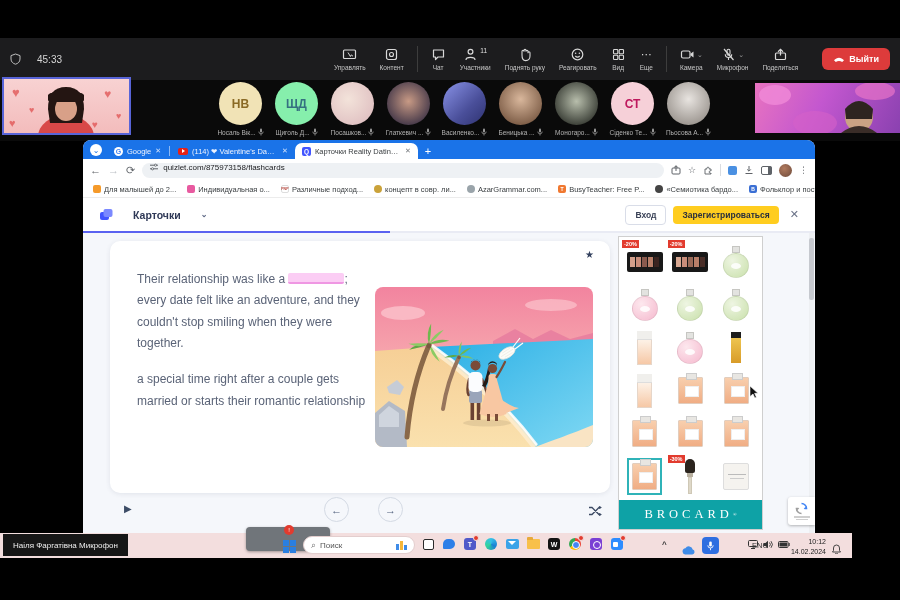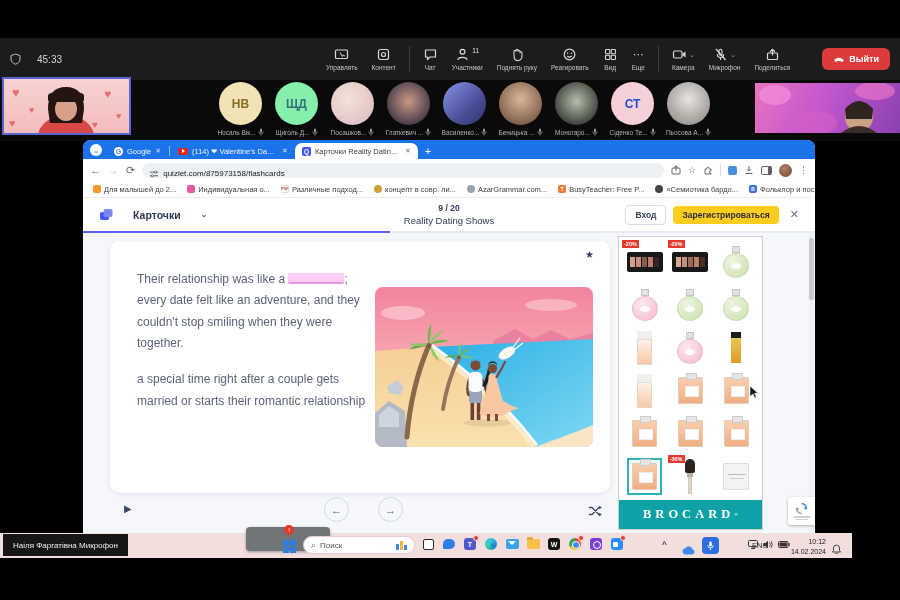--- a/index.html
+++ b/index.html
@@ -12,37 +12,37 @@
           display:flex;align-items:center;padding:0 10px}
   .timer{display:flex;align-items:center;gap:16px;color:#d6d6d6;font-size:10px}
   .mcontrols{margin-left:auto;display:flex;align-items:center;gap:2px}
   .mbtn{display:flex;flex-direction:column;align-items:center;gap:2px;padding:2px 6px;cursor:default}
   .mbtn .lbl{font-size:6.5px;color:#c6c6c6;white-space:nowrap}
   .mbtn .icoRow{display:flex;align-items:center;gap:2px;height:15px}
   .chev{color:#9a9a9a;font-size:7px;line-height:1}
   .mdivider{width:1px;height:26px;background:#3d3d3d;margin:0 5px}
   .badge11{font-size:6.5px;color:#e0e0e0;position:relative;top:-4px;left:1px}
   .leaveBtn{display:flex;align-items:center;gap:4px;background:#dd3b3b;color:#fff;
-            border-radius:6px;padding:6px 11px;font-size:9px;font-weight:bold;margin-left:24px}
+            border-radius:6px;padding:6px 11px;font-size:9px;font-weight:bold;margin-left:16px}
 
   
   .pstrip{position:absolute;left:0;top:80px;width:900px;height:61px;background:#0a0a0a}
   .plist{position:absolute;left:217px;top:2px;display:flex;gap:9px}
   .pitem{width:47px;display:flex;flex-direction:column;align-items:center}
   .pc{width:43px;height:43px;border-radius:50%;display:flex;align-items:center;justify-content:center;
       font-size:12px;font-weight:bold}
   .pname{display:flex;align-items:center;gap:2px;margin-top:3px;font-size:6.5px;color:#b2b2b2;white-space:nowrap}
   .pc1{background:#f1e3b6;color:#8a6a25}
   .pc2{background:#86efac;color:#357080}
   .pc3{background:radial-gradient(circle at 40% 40%,#f3e3da,#dbb8bc)}
   .pc4{background:radial-gradient(circle at 50% 45%,#c89a85,#473a4a 75%)}
   .pc5{background:linear-gradient(135deg,#8a93e8,#4a4f9a 60%,#2e3270)}
   .pc6{background:radial-gradient(circle at 50% 40%,#d9b79c,#7a5a44 80%)}
   .pc7{background:radial-gradient(circle at 50% 45%,#b8beac,#3c4038 75%)}
-  .pc8{background:#f6d0d8;color:#1d4ed8}
+  .pc8{background:#f6d0d8;color:#be185d}
   .pc9{background:radial-gradient(circle at 50% 40%,#e8e4e0,#9a948e 80%)}
 
   
   .camL{position:absolute;left:2px;top:77px;width:129px;height:58px;border:2px solid #5864d8;
         background:linear-gradient(#f8d2d2,#f3bcbc);overflow:hidden}
   .camL .h{position:absolute;color:#e05050;opacity:.75}
   .camR{position:absolute;left:755px;top:83px;width:145px;height:50px;overflow:hidden;
         background:linear-gradient(115deg,#e873c0 0%,#c357cf 45%,#8a41b0 100%)}
 
   
@@ -63,21 +63,21 @@
         display:flex;align-items:center;justify-content:center;flex:none}
   .favY{width:10px;height:7px;background:#e62117;border-radius:2px;position:relative;flex:none}
   .favY:after{content:"";position:absolute;left:4px;top:1.5px;border-left:3px solid #fff;
         border-top:2px solid transparent;border-bottom:2px solid transparent}
   .favQ{width:9px;height:9px;border-radius:2px;background:#4255ff;color:#fff;font-size:6.5px;font-weight:bold;
         display:flex;align-items:center;justify-content:center;flex:none}
   .chromebar{position:absolute;left:0;top:19px;width:732px;height:22px;background:#fff;
              display:flex;align-items:center;padding:0 7px;gap:7px}
   .navg{font-size:11px;color:#5f6368;line-height:1}
   .navg.dis{color:#bdc1c6}
-  .omni{flex:1;height:15px;background:#eef1f4;border-radius:8px;display:flex;align-items:flex-end;
+  .omni{flex:1;height:15px;background:#eef1f4;border-radius:8px;display:flex;align-items:flex-start;
         gap:5px;padding:0 8px;min-width:0}
   .omni .url{font-size:8px;color:#202124;white-space:nowrap}
   .cicons{display:flex;align-items:center;gap:7px;color:#5f6368}
   .cicons .t{font-size:9px;line-height:1}
   .avatar{width:13px;height:13px;border-radius:50%;background:radial-gradient(circle at 40% 35%,#b07a5e,#6d4a3a)}
   .cdiv{width:1px;height:12px;background:#dadce0}
 
   .bmbar{position:absolute;left:0;top:41px;width:732px;height:17px;background:#fff;
          border-bottom:1px solid #ececec;display:flex;align-items:center;gap:11px;padding:0 10px}
   .bm{display:flex;align-items:center;gap:3px;font-size:7.5px;color:#3c4043;white-space:nowrap}
@@ -140,21 +140,21 @@
   .sel{border:2px solid #2fb3b8;padding:3px;display:flex;align-items:center;justify-content:center}
   .brush{position:relative;width:12px;height:36px}
   .brush .br{position:absolute;top:0;left:1px;width:10px;height:14px;background:#2b241e;border-radius:5px 5px 2px 2px}
   .brush .fe{position:absolute;top:14px;left:3px;width:6px;height:4px;background:#b8b0a0}
   .brush .ha{position:absolute;top:18px;left:4px;width:4px;height:17px;background:#ded8c8;border:1px solid #cfc8b6}
   .pouch{width:26px;height:27px;background:#f5f3ef;border:1px solid #ddd;border-radius:2px;position:relative}
   .pouch:before{content:"";position:absolute;left:4px;top:10px;width:18px;height:1px;background:#bbb}
   .pouch:after{content:"";position:absolute;left:6px;top:14px;width:14px;height:1px;background:#ccc}
   .adbanner{position:absolute;left:0;bottom:0;width:143px;height:29px;background:#0ea2a6;display:flex;
             align-items:center;justify-content:center;color:#fff;
-            font-family:"Liberation Serif",serif;font-size:12.5px;letter-spacing:4px;font-weight:bold}
+            font-family:"Liberation Serif",serif;font-size:12.5px;letter-spacing:4px;font-weight:normal}
   .adbanner sup{font-size:5px;letter-spacing:0}
   .cursorA{position:absolute;right:3px;top:148px;z-index:3}
 
   .scrollbar{position:absolute;left:726px;top:93px;width:5px;height:300px;background:#eef0f3}
   .scrollbar .thumb{position:absolute;left:0;top:5px;width:5px;height:62px;background:#c6c9cf;border-radius:2px}
 
   .recaptcha{position:absolute;left:705px;top:357px;width:27px;height:28px;background:#fff;
              border-radius:3px 0 0 3px;box-shadow:0 1px 3px rgba(0,0,0,.28);
              display:flex;flex-direction:column;align-items:center;justify-content:center;gap:1px}
   .recaptcha .ln{width:16px;height:1.5px;background:#cfcfcf}
@@ -547,24 +547,20 @@
     </div>
 
     <div class="qheader">
       <div class="qmode">
         <svg width="14" height="13" viewBox="0 0 14 13">
             <rect x="1" y="4" width="9" height="8" rx="2" fill="#4255ff"></rect>
             <rect x="4.5" y="1" width="9" height="8" rx="2" fill="#7b89ff"></rect>
           </svg>
         <span>Карточки</span>
         <span style="font-size:8px;color:#586380">⌄</span>
-      </div>
-      <div class="qcenter">
-        <div class="n">9 / 20</div>
-        <div class="t">Reality Dating Shows</div>
       </div>
       <div class="qright">
         <div class="loginBtn">Вход</div>
         <div class="signupBtn">Зарегистрироваться</div>
         <span class="qclose">✕</span>
       </div>
     </div>
     <div class="qprogress">
         <div class="fill"></div>
       </div>

